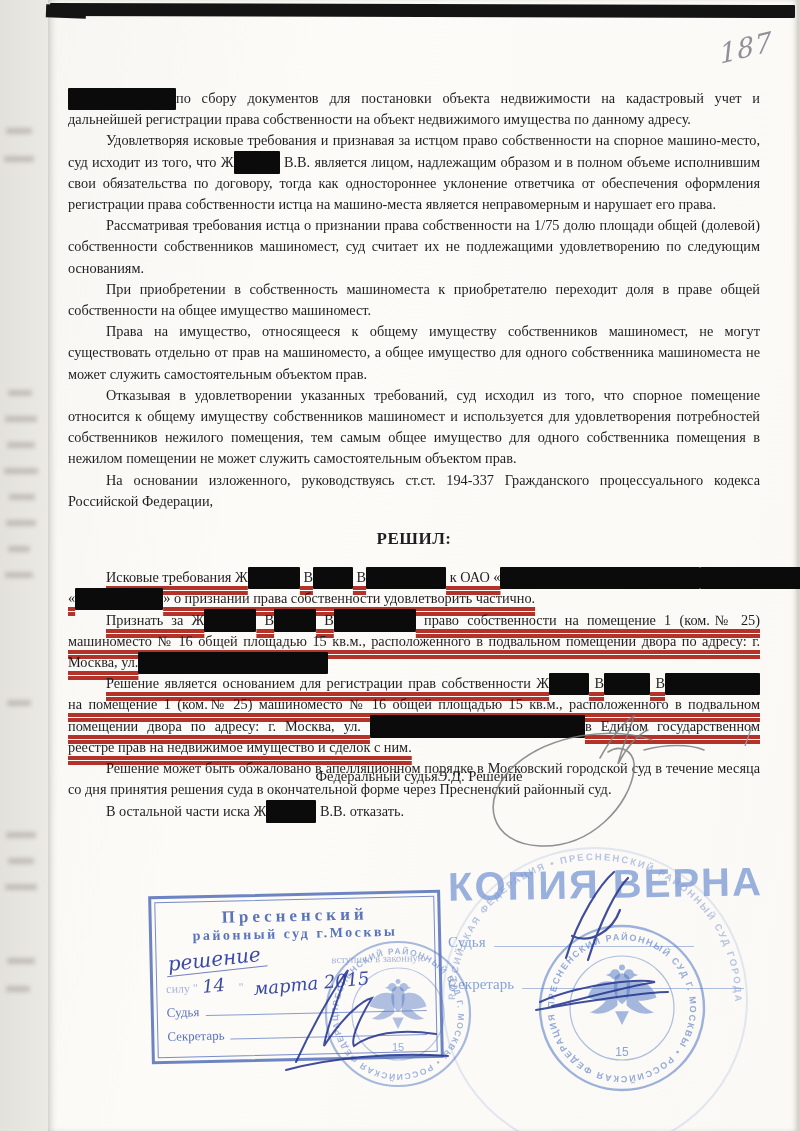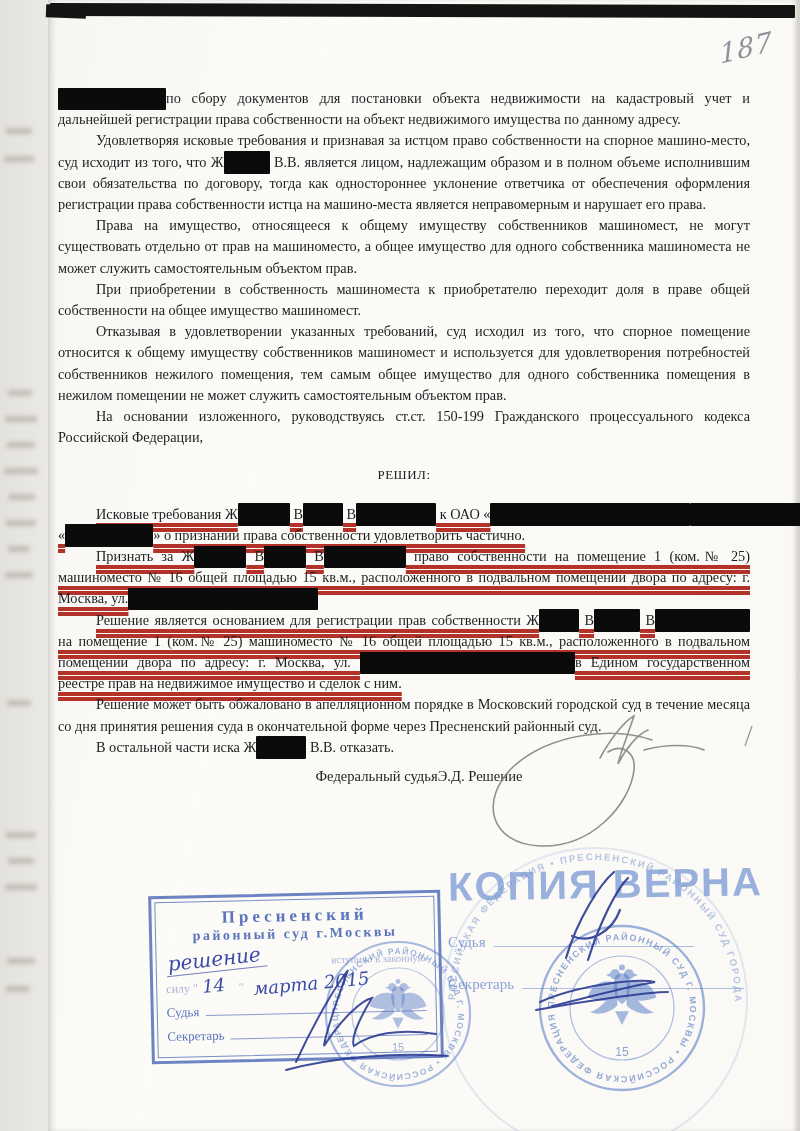--- a/index.html
+++ b/index.html
@@ -8,26 +8,26 @@
   .scanner-strip{position:absolute;left:0;top:0;width:52px;height:1131px;background:linear-gradient(to right,#e3e1dc,#eceae5);}
   .bleed{position:absolute;background:rgba(150,145,138,.45);filter:blur(2px);border-radius:2px;height:6px;}
   
   .page{position:absolute;left:48px;top:0;width:749px;height:1131px;background:linear-gradient(100deg,#f7f6f2,#fcfbf8 30%,#faf9f5);box-shadow:inset 6px 0 10px -6px rgba(90,85,78,.45), inset -4px 0 6px -4px rgba(90,85,78,.35);}
   .right-sliver{position:absolute;right:0;top:0;width:3px;height:1131px;background:#d6d3cd;}
   .topband{position:absolute;left:50px;top:4px;width:745px;height:13px;background:#141414;transform:rotate(.15deg);border-radius:1px;}
   .topband:before{content:"";position:absolute;left:-4px;top:2px;width:40px;height:13px;background:#141414;transform:rotate(2deg);}
   
   .pagenum{position:absolute;right:26px;top:32px;font-family:"DejaVu Serif",serif;font-style:italic;font-size:27px;color:#90909a;transform:rotate(-14deg) skewX(-10deg);letter-spacing:1px;}
   
-  .textcol{position:absolute;left:58px;top:88px;width:692px;z-index:2;color:#1e1e20;font-size:14.3px;line-height:21.2px;text-align:justify;}
+  .textcol{position:absolute;left:68px;top:88px;width:692px;z-index:2;color:#1e1e20;font-size:14.3px;line-height:21.2px;text-align:justify;}
   .para{margin:0;}
   .para.indent{text-indent:38px;}
   .para.ru{text-decoration:underline double #b3322a;text-decoration-thickness:3.5px;text-underline-offset:4px;}
   .redact{background:#0b0b0b;padding:2.5px 0 4px 0;border-radius:1px;}
-  .heading{font-weight:normal;text-align:center;font-size:13px;letter-spacing:.5px;margin:16px 0 18px 0;}
+  .heading{font-weight:bold;text-align:center;font-size:17px;letter-spacing:.5px;margin:16px 0 18px 0;}
   .sig-row{position:absolute;left:73px;top:768px;width:692px;display:flex;justify-content:center;font-size:14.6px;color:#1e1e20;z-index:2;}
   
   .rect-stamp{position:absolute;left:150px;top:893px;width:292px;height:168px;transform:rotate(-1.3deg);border:3px solid rgba(62,92,178,.75);z-index:3;box-sizing:border-box;}
   .rect-stamp .inner{position:absolute;inset:3px;border:1.5px solid rgba(62,92,178,.7);padding:6px 9px 4px 9px;box-sizing:border-box;color:rgba(60,92,178,.85);}
   .rs-line1{font-weight:bold;font-size:17px;letter-spacing:4px;text-align:center;}
   .rs-line2{font-weight:bold;font-size:14px;letter-spacing:2.5px;text-align:center;}
   .rs-row{display:flex;align-items:baseline;margin-top:3px;}
   .hand{font-family:"DejaVu Serif",serif;font-style:italic;color:#3b4aa6;}
   .rs-hand-word{font-size:20px;transform:rotate(-5deg);border-bottom:1.2px solid rgba(59,74,166,.7);padding:0 6px 0 2px;}
   .rs-faint{font-size:10.5px;color:rgba(60,92,178,.45);}
@@ -73,24 +73,25 @@
   <div class="page"></div>
   <div class="right-sliver"></div>
   <div class="topband"></div>
 
   <div class="pagenum">187</div>
 
   <div class="textcol">
     <div>
         <p class="para"><span class="redact" style="padding-left: 108px;"></span><span> по сбору документов для постановки объекта недвижимости на кадастровый учет и дальнейшей регистрации права собственности на объект недвижимого имущества по данному адресу.</span></p>
         <p class="para indent"><span>Удовлетворяя исковые требования и признавая за истцом право собственности на спорное машино-место, суд исходит из того, что Ж</span><span class="redact" style="padding-left: 46px;"></span><span> В.В. является лицом, надлежащим образом и в полном объеме исполнившим свои обязательства по договору, тогда как одностороннее уклонение ответчика от обеспечения оформления регистрации права собственности истца на машино-места является неправомерным и нарушает его права.</span></p>
+        <p class="para indent"><span>Рассматривая требования истца о признании права собственности на 1/75 долю площади общей (долевой) собственности собственников машиномест, суд считает их не подлежащими удовлетворению по следующим основаниям.</span></p>
+        <p class="para indent"><span>При приобретении в собственность машиноместа к приобретателю переходит доля в праве общей собственности на общее имущество машиномест.</span></p>
         <p class="para indent"><span>Права на имущество, относящееся к общему имуществу собственников машиномест, не могут существовать отдельно от прав на машиноместо, а общее имущество для одного собственника машиноместа не может служить самостоятельным объектом прав.</span></p>
-        <p class="para indent"><span>При приобретении в собственность машиноместа к приобретателю переходит доля в праве общей собственности на общее имущество машиномест.</span></p>
         <p class="para indent"><span>Отказывая в удовлетворении указанных требований, суд исходил из того, что спорное помещение относится к общему имуществу собственников машиномест и используется для удовлетворения потребностей собственников нежилого помещения, тем самым общее имущество для одного собственника помещения в нежилом помещении не может служить самостоятельным объектом прав.</span></p>
-        <p class="para indent"><span>На основании изложенного, руководствуясь ст.ст. 150-199 Гражданского процессуального кодекса Российской Федерации,</span></p>
+        <p class="para indent"><span>На основании изложенного, руководствуясь ст.ст. 194-337 Гражданского процессуального кодекса Российской Федерации,</span></p>
       </div>
     <div class="heading">РЕШИЛ:</div>
     <div>
         <p class="para indent ru"><span>Исковые требования  Ж</span><span class="redact" style="padding-left: 52px;"></span><span>  В</span><span class="redact" style="padding-left: 40px;"></span><span>  В</span><span class="redact" style="padding-left: 80px;"></span><span>  к ОАО «</span><span class="redact" style="padding-left: 200px;"></span><span> </span><span class="redact" style="padding-left: 226px;"></span><span> «</span><span class="redact" style="padding-left: 88px;"></span><span>» о признании права собственности удовлетворить частично.</span></p>
         <p class="para indent ru"><span>Признать за  Ж</span><span class="redact" style="padding-left: 52px;"></span><span>  В</span><span class="redact" style="padding-left: 42px;"></span><span>  В</span><span class="redact" style="padding-left: 82px;"></span><span>  право собственности на  помещение 1 (ком.№ 25) машиноместо  № 16 общей площадью 15 кв.м., расположенного в подвальном помещении  двора по адресу: г. Москва, ул.</span><span class="redact" style="padding-left: 190px;"></span></p>
         <p class="para indent ru"><span>Решение является основанием для  регистрации прав собственности  Ж</span><span class="redact" style="padding-left: 40px;"></span><span>  В</span><span class="redact" style="padding-left: 46px;"></span><span>  В</span><span class="redact" style="padding-left: 95px;"></span><span> на  помещение 1  (ком.№ 25)  машиноместо  № 16 общей площадью 15 кв.м., расположенного в подвальном помещении  двора по адресу:  г. Москва,  ул. </span><span class="redact" style="padding-left: 215px;"></span><span> в  Едином государственном  реестре прав на недвижимое имущество и сделок с ним.</span></p>
         <p class="para indent"><span>Решение может быть обжаловано в апелляционном порядке в Московский городской суд в течение месяца со дня принятия решения суда в окончательной форме через Пресненский районный суд.</span></p>
         <p class="para indent"><span>В остальной части иска  Ж</span><span class="redact" style="padding-left: 50px;"></span><span> В.В. отказать.</span></p>
       </div>
   </div>

